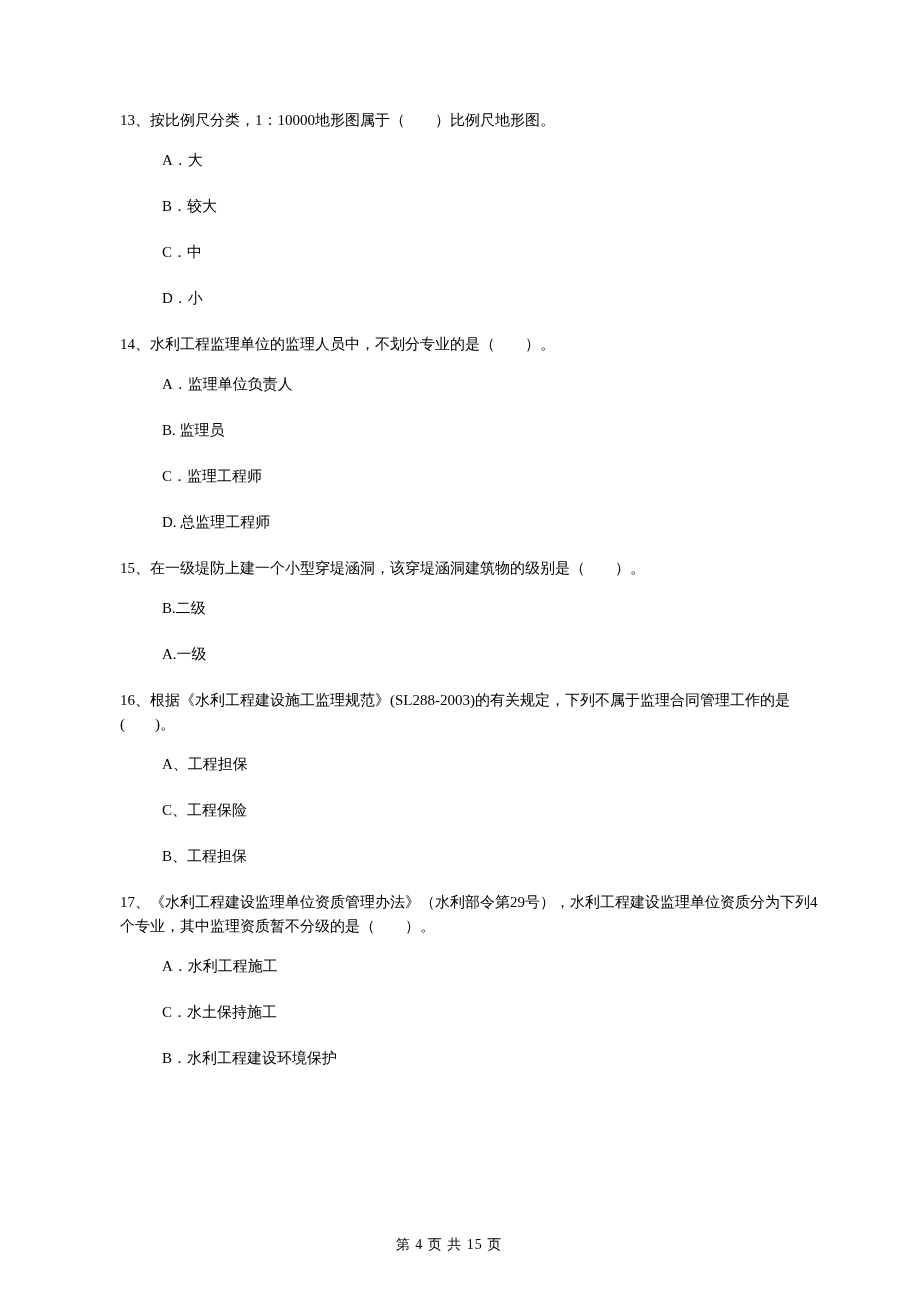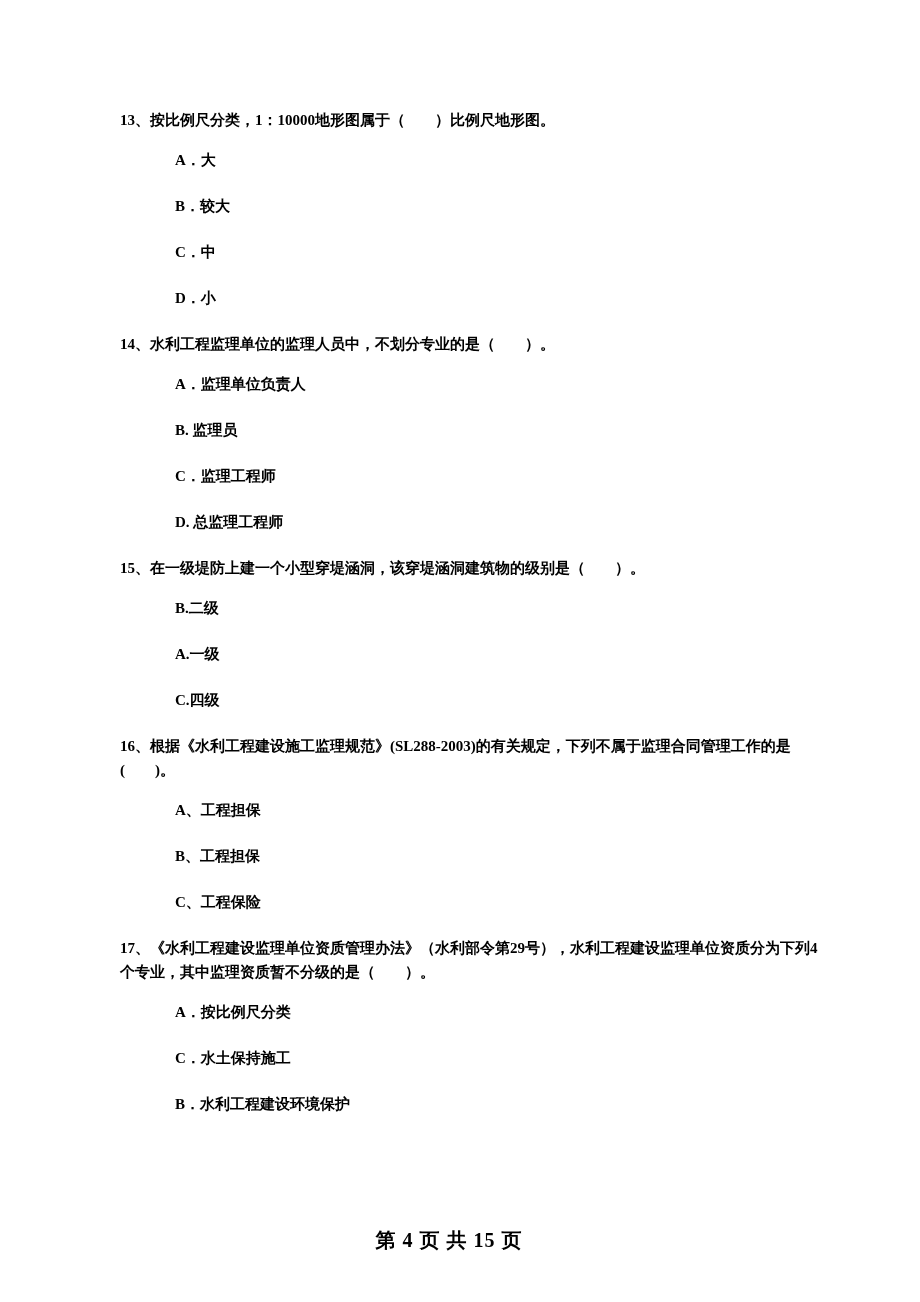--- a/index.html
+++ b/index.html
@@ -8,46 +8,44 @@
     background: #ffffff;
     font-family: "SimSun", "宋体", serif;
     color: #000000;
   }
   .page {
     width: 898px;
     height: 1302px;
     position: relative;
     box-sizing: border-box;
     padding: 108px 76px 0 120px;
-    font-weight: bold;
   }
   .question {
     font-size: 15px;
     line-height: 1.6;
     margin-bottom: 16px;
   }
   .options {
     padding-left: 42px;
   }
   .option {
     font-size: 15px;
     line-height: 1.6;
     margin-bottom: 22px;
-    margin-left: 13px;
   }
   .q-block {
     margin-bottom: 8px;
   }
   .footer {
     position: absolute;
     bottom: 48px;
     left: 0;
     right: 0;
     text-align: center;
-    font-size: 20px;
+    font-size: 14px;
     letter-spacing: 1px;
   }
 </style>
 </head>
 <body>
 
 <div class="page">
 
   <div class="q-block">
     <div class="question">13、按比例尺分类，1：10000地形图属于（　　）比例尺地形图。</div>
@@ -67,36 +65,35 @@
       <div class="option">C．监理工程师</div>
       <div class="option">D. 总监理工程师</div>
     </div>
   </div>
 
   <div class="q-block">
     <div class="question">15、在一级堤防上建一个小型穿堤涵洞，该穿堤涵洞建筑物的级别是（　　）。</div>
     <div class="options">
       <div class="option">B.二级</div>
       <div class="option">A.一级</div>
-      <div class="option">C.四级</div>
     </div>
   </div>
 
   <div class="q-block">
     <div class="question">16、根据《水利工程建设施工监理规范》(SL288-2003)的有关规定，下列不属于监理合同管理工作的是(　　)。</div>
     <div class="options">
       <div class="option">A、工程担保</div>
+      <div class="option">C、工程保险</div>
       <div class="option">B、工程担保</div>
-      <div class="option">C、工程保险</div>
     </div>
   </div>
 
   <div class="q-block">
     <div class="question">17、《水利工程建设监理单位资质管理办法》（水利部令第29号），水利工程建设监理单位资质分为下列4个专业，其中监理资质暂不分级的是（　　）。</div>
     <div class="options">
-      <div class="option">A．按比例尺分类</div>
+      <div class="option">A．水利工程施工</div>
       <div class="option">C．水土保持施工</div>
       <div class="option">B．水利工程建设环境保护</div>
     </div>
   </div>
 
   <div class="footer">第 4 页 共 15 页</div>
 </div>
 
 </body></html>

